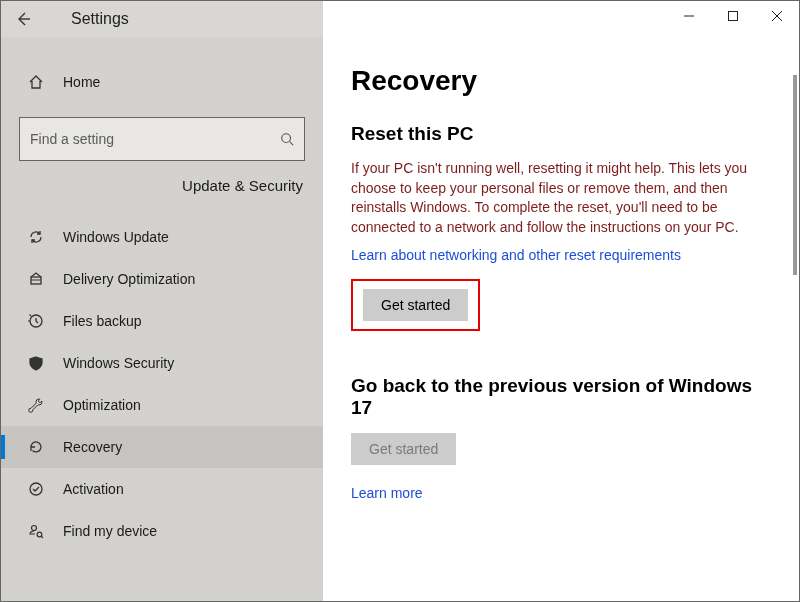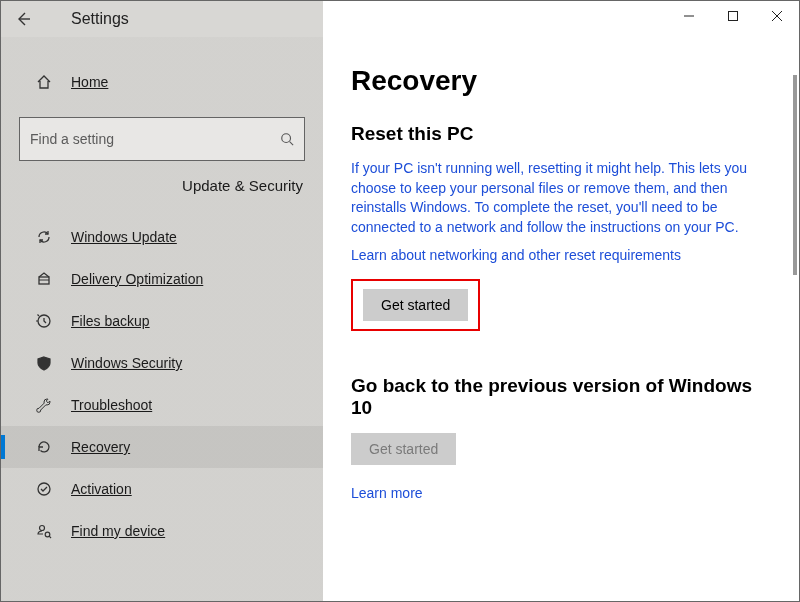--- a/index.html
+++ b/index.html
@@ -61,26 +61,25 @@
     padding-top: 0;
     overflow: hidden;
   }
   .sidebar-inner {
     padding: 0;
   }
   .home-row, .nav-row {
     display: flex;
     align-items: center;
     height: 42px;
-    padding-left: 32px;
+    padding-left: 24px;
     font-size: 14px;
     color: #1a1a1a;
     cursor: default;
     position: relative;
-    text-decoration: underline;
   }
   .nav-row .icon, .home-row .icon {
     width: 22px;
     display: flex;
     justify-content: center;
     color: #333;
     margin-right: 16px;
     font-size: 15px;
   }
   .search-wrap {
@@ -133,21 +132,21 @@
   }
   .main h2 {
     font-weight: 600;
     font-size: 19px;
     margin-bottom: 14px;
     margin-top: 8px;
   }
   .main p {
     font-size: 14px;
     line-height: 1.4;
-    color: #1d4ed8;
+    color: #7f1d1d;
     margin-bottom: 10px;
     max-width: 420px;
   }
   .link {
     color: #1d4ed8;
     font-size: 14px;
     display: inline-block;
     margin-bottom: 16px;
     cursor: default;
   }
@@ -283,21 +282,21 @@
             </svg>
           </span>
         <span>Windows Security</span>
       </div>
       <div class="nav-row">
         <span class="icon">
             <svg width="16" height="16" viewBox="0 0 16 16">
               <path d="M11 2a3 3 0 0 0-3 3c0 .4.1.8.2 1.1L3 11.3A2 2 0 1 0 4.7 13l5.2-5.2c.3.1.7.2 1.1.2a3 3 0 0 0 3-3c0-.4-.1-.7-.2-1L12 5.8 10.2 4 12 2.2A3 3 0 0 0 11 2z" stroke="#333" stroke-width="1" fill="none"></path>
             </svg>
           </span>
-        <span>Troubleshoot</span>
+        <span>Optimization</span>
       </div>
       <div class="nav-row selected">
         <span class="icon">
             <svg width="16" height="16" viewBox="0 0 16 16">
               <path d="M3 8a5 5 0 1 1 1.5 3.5" stroke="#333" stroke-width="1.3" fill="none"></path>
               <path d="M3 12V8h4" stroke="#333" stroke-width="1.3" fill="none"></path>
             </svg>
           </span>
         <span>Recovery</span>
       </div>
@@ -328,21 +327,21 @@
     <h1>Recovery</h1>
 
     <h2>Reset this PC</h2>
     <p>If your PC isn't running well, resetting it might help. This lets you choose to keep your personal files or remove them, and then reinstalls Windows. To complete the reset, you'll need to be connected to a network and follow the instructions on your PC.</p>
     <span class="link">Learn about networking and other reset requirements</span>
     <br>
     <div class="highlight-box">
       <button class="btn">Get started</button>
     </div>
 
-    <h2>Go back to the previous version of Windows 10</h2>
+    <h2>Go back to the previous version of Windows 17</h2>
     <button class="btn disabled">Get started</button>
     <div style="height:20px"></div>
     <span class="link">Learn more</span>
 
     <div style="height:28px"></div>
     
 
     <div class="scrollbar-right"></div>
   </div>
 </div>

